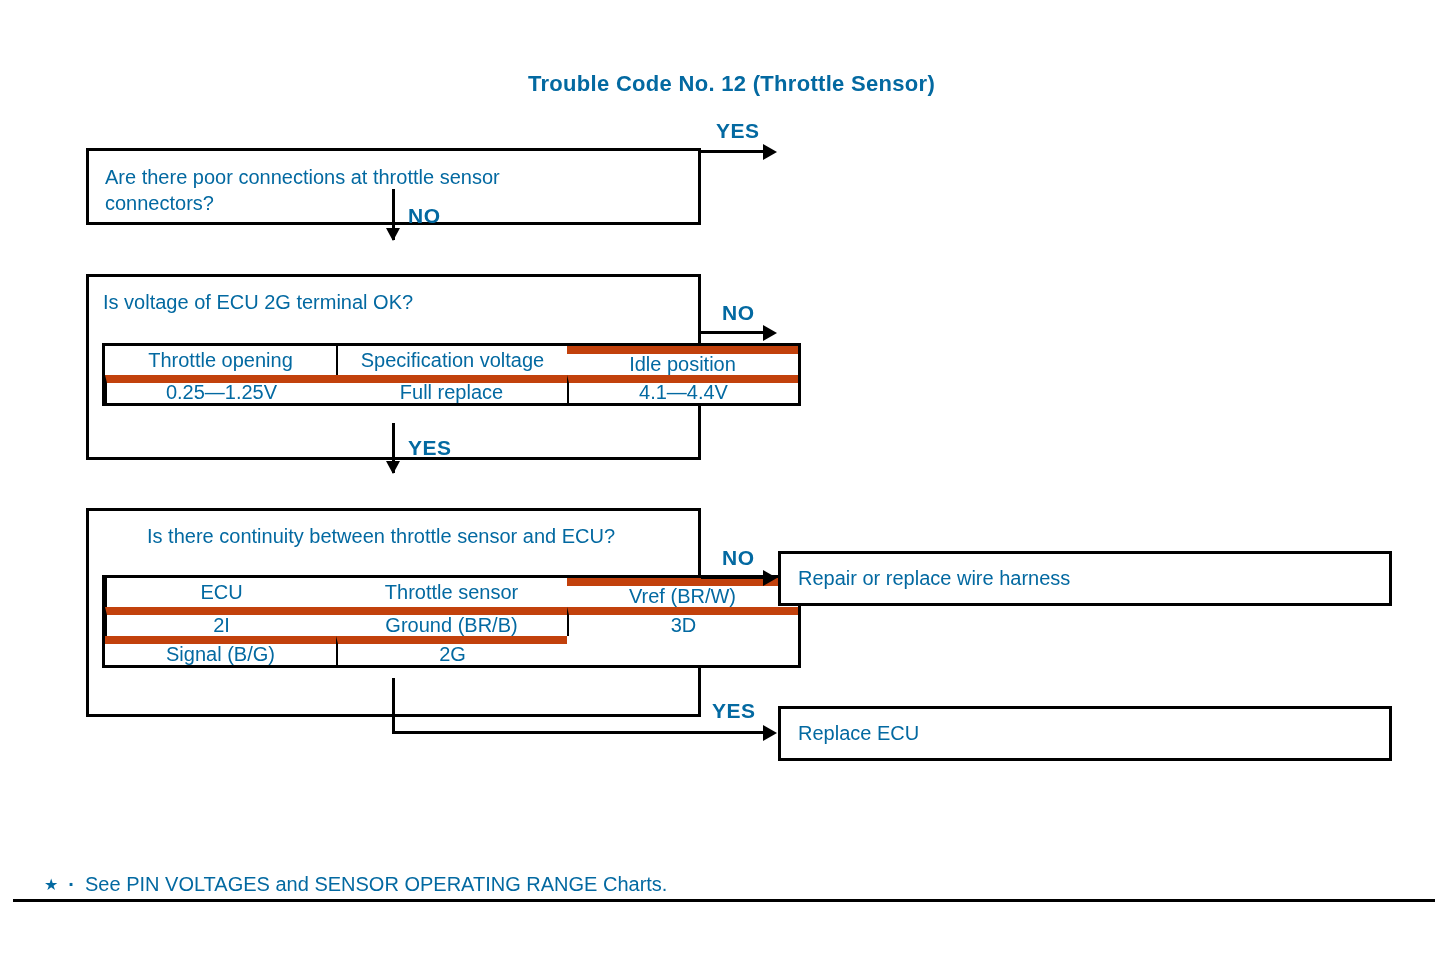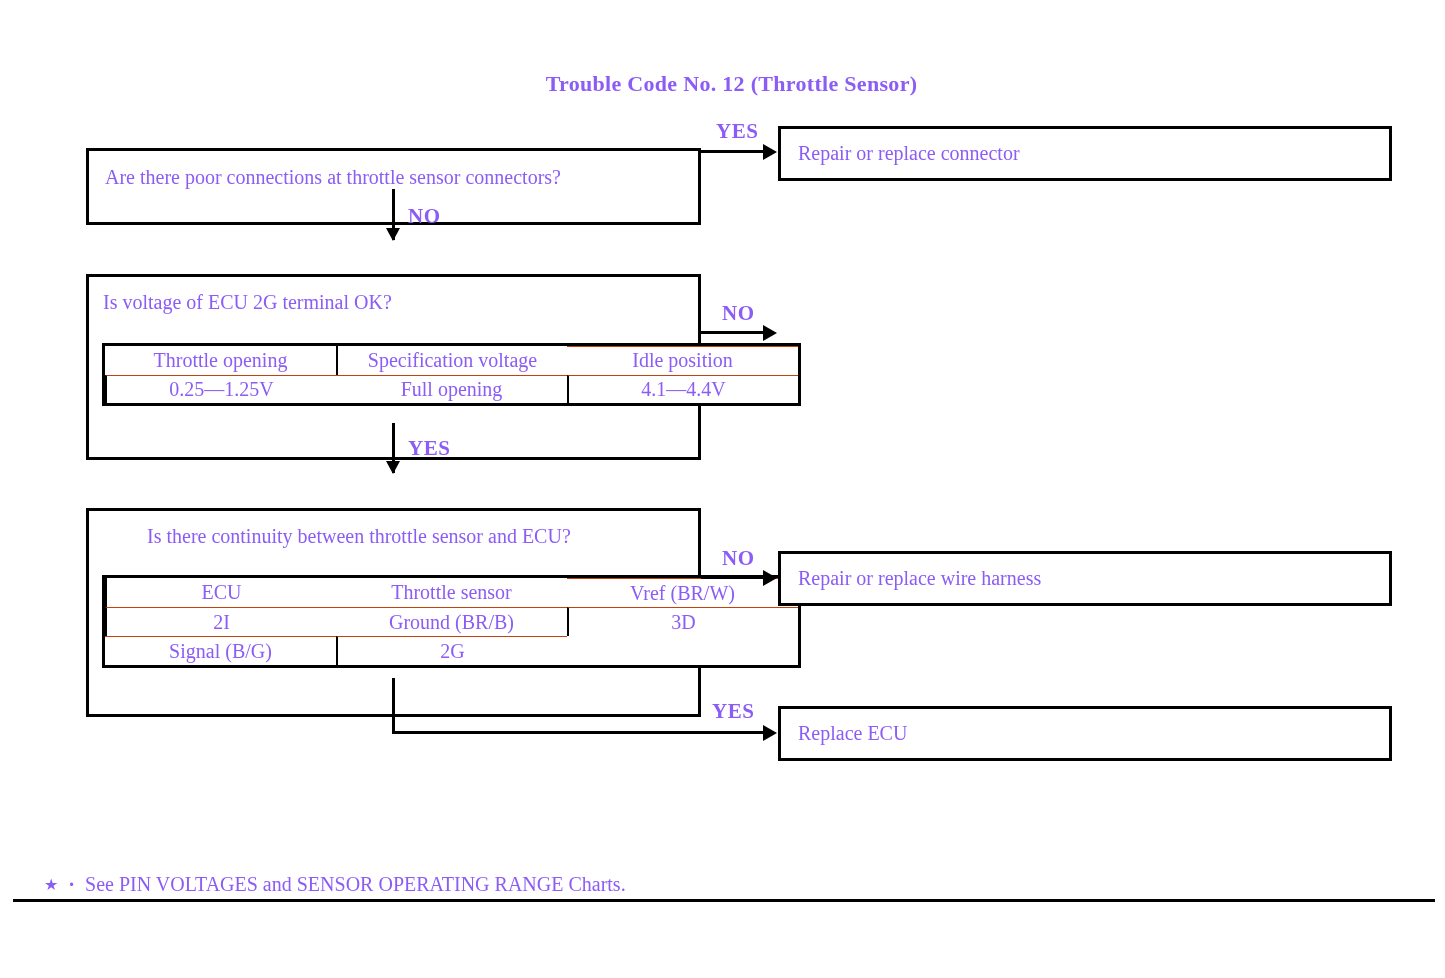--- a/index.html
+++ b/index.html
@@ -1,21 +1,21 @@
 <!DOCTYPE html>
 <html><head>
 <meta charset="utf-8">
 <style>
   html,body{margin:0;padding:0;background:#ffffff;}
   .canvas{
     position:relative;
     width:1445px;height:978px;
     background:#ffffff;
-    font-family:Liberation Serif, serif;
-    color:#8b5cf6;
+    font-family:Liberation Sans, sans-serif;
+    color:#0369a1;
     overflow:hidden;
   }
   .title{
     position:absolute;top:71px;left:20px;width:1423px;
     text-align:center;font-size:22px;font-weight:bold;letter-spacing:0.3px;
   }
   .qbox{
     position:absolute;left:86px;width:615px;
     border:3px solid #000;box-sizing:border-box;background:#fff;margin-top:36px;
   }
@@ -44,21 +44,21 @@
   .itable{
     position:absolute;left:13px;width:699px;
     border:3px solid #000;box-sizing:border-box;
     display:grid;grid-template-columns:1fr 1fr 1fr;background:#fff;
   }
   .cell{
     display:flex;align-items:center;justify-content:center;
     font-size:20px;box-sizing:border-box;
   }
   .cell.c2{border-left:2px solid #000;}
-  .cell.rsep{border-top:1px solid #c2410c;}
+  .cell.rsep{border-top:8px solid #c2410c;}
   .t-voltage .cell{height:28.5px;}
   .t-continuity .cell{height:29px;}
   .footnote{
     position:absolute;left:44px;top:873px;
     font-size:20px;display:flex;align-items:center;gap:10px;
   }
   .footnote .star{font-size:16px;line-height:20px;}
   .footnote .sep{font-size:20px;font-weight:bold;}
   .rule{position:absolute;left:13px;top:899px;width:1422px;height:3px;background:#000;}
 </style>
@@ -69,36 +69,33 @@
 
   <div class="title">Trouble Code No. 12 (Throttle Sensor)</div>
 
   <div class="qbox" style="top:112px;height:77px;">
     <div class="qtext" style="margin:13px 16px 0 16px;max-width:480px;">Are there poor connections at throttle sensor connectors?</div>
   </div>
 
   <div class="lbl" style="left:716px;top:119px;">YES</div>
   <div class="hline" style="left:701px;top:150px;width:66px;"></div>
   <div class="arrow-right" style="left:763px;top:144px;"></div>
-  <div class="abox" style="top:126px;">
-    <div class="atext">Repair or replace connector</div>
-  </div>
 
   <div class="vline" style="left:392px;top:189px;height:51px;"></div>
   <div class="arrow-down" style="left:386px;top:228px;"></div>
   <div class="lbl" style="left:408px;top:204px;">NO</div>
 
   <div class="qbox" style="top:238px;height:186px;">
     <div class="qtext" style="margin:12px 16px 0 14px;">Is voltage of ECU 2G terminal OK?</div>
     <div class="itable t-voltage" style="top:66px;">
       <div class="cell c1">Throttle opening</div>
       <div class="cell c2">Specification voltage</div>
       <div class="cell c1 rsep">Idle position</div>
       <div class="cell c2 rsep">0.25—1.25V</div>
-      <div class="cell c1 rsep">Full opening</div>
+      <div class="cell c1 rsep">Full replace</div>
       <div class="cell c2 rsep">4.1—4.4V</div>
     </div>
   </div>
 
   <div class="lbl" style="left:722px;top:301px;">NO</div>
   <div class="hline" style="left:701px;top:331px;width:66px;"></div>
   <div class="arrow-right" style="left:763px;top:325px;"></div>
 
   <div class="vline" style="left:392px;top:423px;height:50px;"></div>
   <div class="arrow-down" style="left:386px;top:461px;"></div>

